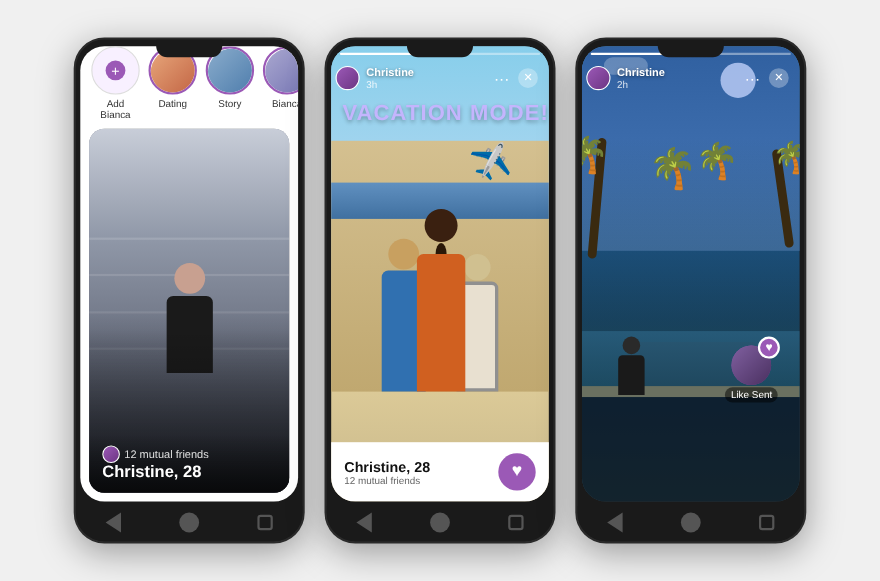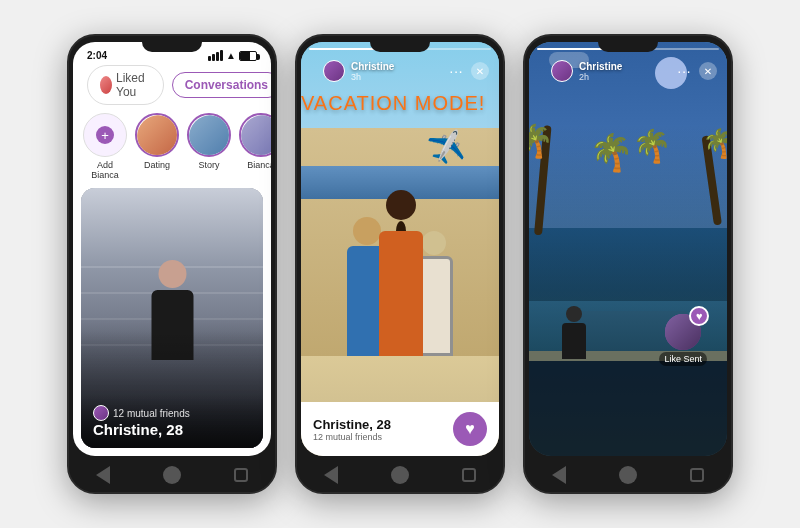--- a/index.html
+++ b/index.html
@@ -379,21 +379,21 @@
       border-radius: 1px;
     }
 
     .progress-bar.active {
       background: white;
     }
 
     .story-user-info {
       position: absolute;
       top: 12px;
-      left: 22px;
+      left: 4px;
       right: 10px;
       display: flex;
       align-items: center;
       gap: 6px;
       z-index: 5;
     }
 
     .story-mini-avatar {
       width: 22px;
       height: 22px;
@@ -437,24 +437,24 @@
       color: white;
       font-size: 14px;
       margin-right: 2px;
     }
 
     .vacation-text {
       position: absolute;
       top: 50px;
       left: 0;
       right: 0;
-      text-align: left;
+      text-align: right;
       font-size: 20px;
-      font-weight: 400;
-      color: #f97316;
+      font-weight: 700;
+      color: #c4b5fd;
       text-shadow: 0 2px 4px rgba(0,0,0,0.3);
       z-index: 3;
       letter-spacing: 1px;
     }
 
     .airplane-emoji {
       font-size: 28px;
       position: absolute;
       top: 90px;
       right: 35px;
@@ -604,47 +604,22 @@
     }
 
   </style>
 </head>
 <body>
 
 <div class="phone">
   <div class="phone-notch"></div>
   <div class="phone-screen phone1-screen">
 
-    <div class="status-bar">
-      <span>2:04</span>
-      <div class="status-icons">
-        <div style="display:flex;gap:1px;align-items:flex-end;">
-          <div class="signal-bar" style="height:5px;"></div>
-          <div class="signal-bar" style="height:7px;"></div>
-          <div class="signal-bar" style="height:9px;"></div>
-          <div class="signal-bar" style="height:11px;"></div>
-        </div>
-        <span style="font-size:10px;">▲</span>
-        <div style="width:18px;height:10px;border:1.5px solid #111;border-radius:2px;position:relative;">
-          <div style="position:absolute;right:-4px;top:2px;width:3px;height:6px;background:#111;border-radius:0 2px 2px 0;"></div>
-          <div style="width:65%;height:100%;background:#111;border-radius:1px 0 0 1px;"></div>
-        </div>
-      </div>
-    </div>
-
-
-    <div class="tabs-row">
-      <div class="liked-you-btn">
-        <div class="liked-avatar"></div>
-        <span>Liked You</span>
-      </div>
-      <div class="conversations-btn">
-        <span>Conversations</span>
-      </div>
-    </div>
+
+
 
     <div class="stories-row">
 
       <div class="story-item">
         <div class="add-story-circle">
           <div class="add-story-plus">+</div>
         </div>
         <span class="story-label">Add Bianca</span>
       </div>
 

